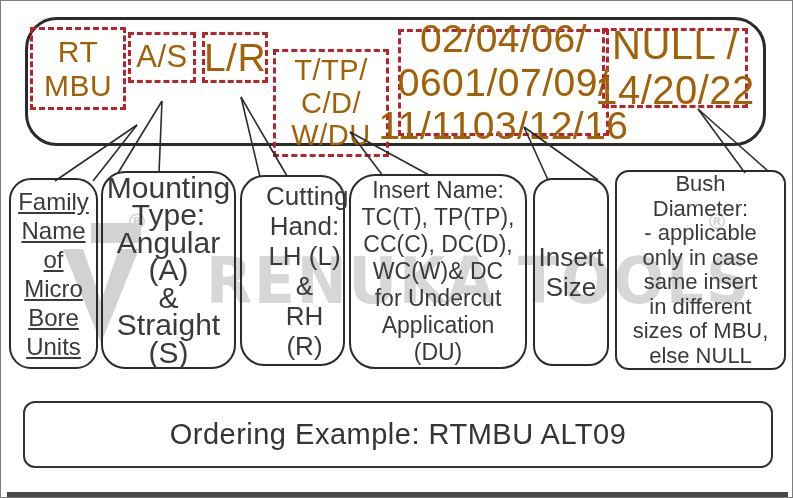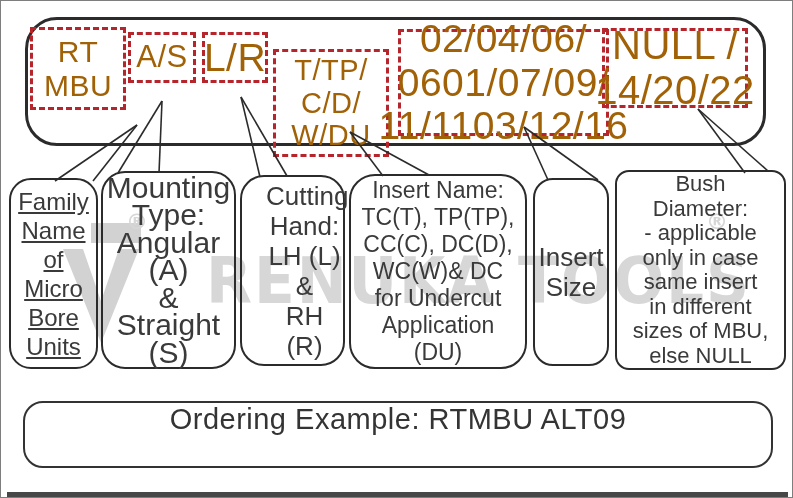--- a/index.html
+++ b/index.html
@@ -42,22 +42,22 @@
   .callout .ctext{white-space:pre-line;display:block;width:100%;}
   .c1{left:8px;top:177px;width:89px;height:191px;font-size:24px;line-height:29px;border-radius:22px;text-decoration:underline;}
   .c2{left:100px;top:170px;width:135px;height:198px;font-size:30px;line-height:27.5px;}
   .c3{left:239px;top:174px;width:105px;height:191px;font-size:26px;line-height:30px;padding-left:24px;}
   .c4{left:348px;top:173px;width:178px;height:195px;font-size:23px;line-height:27px;border-radius:26px;}
   .c5{left:532px;top:177px;width:76px;height:188px;font-size:26px;line-height:30px;border-radius:20px;}
   .c6{left:614px;top:169px;width:171px;height:200px;font-size:22px;line-height:24.5px;border-radius:14px;}
   
   .example{
     position:absolute;left:22px;top:400px;width:750px;height:67px;z-index:1;
-    border:2.5px solid #333;border-radius:20px;box-sizing:border-box;
-    display:flex;justify-content:center;
+    border:2.5px solid #333;border-radius:12px;box-sizing:border-box;
+    display:flex;align-items:center;justify-content:center;
     font-size:29px;letter-spacing:0.5px;color:#343434;
   }
   
   .bottom-strip{position:absolute;left:6px;top:491px;width:781px;height:5px;background:var(--bottom-strip,#474747);z-index:1;}
 </style>
 </head>
 <body>
 
 <div class="page">
 

